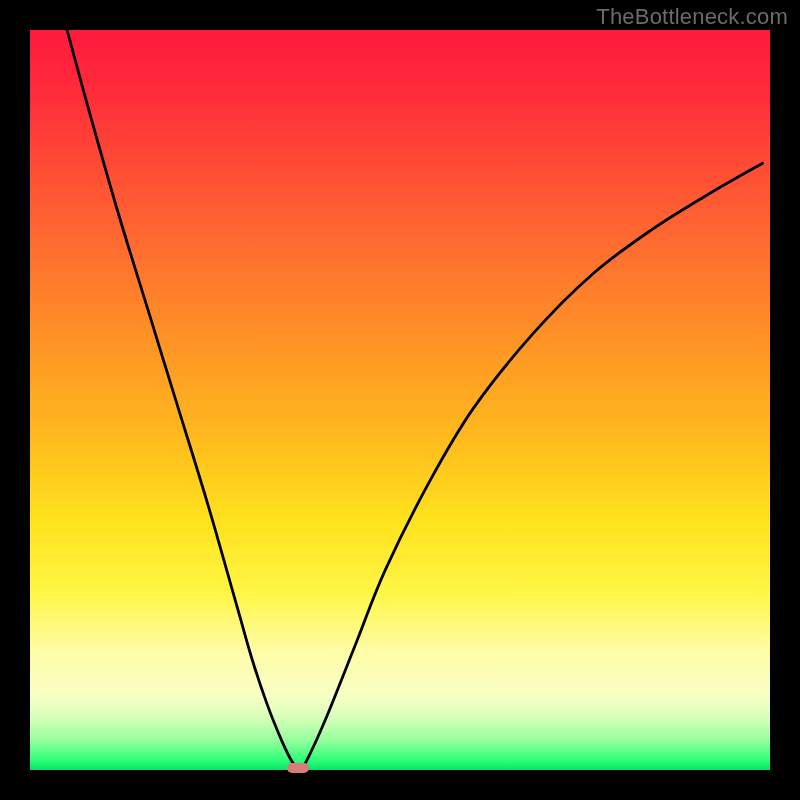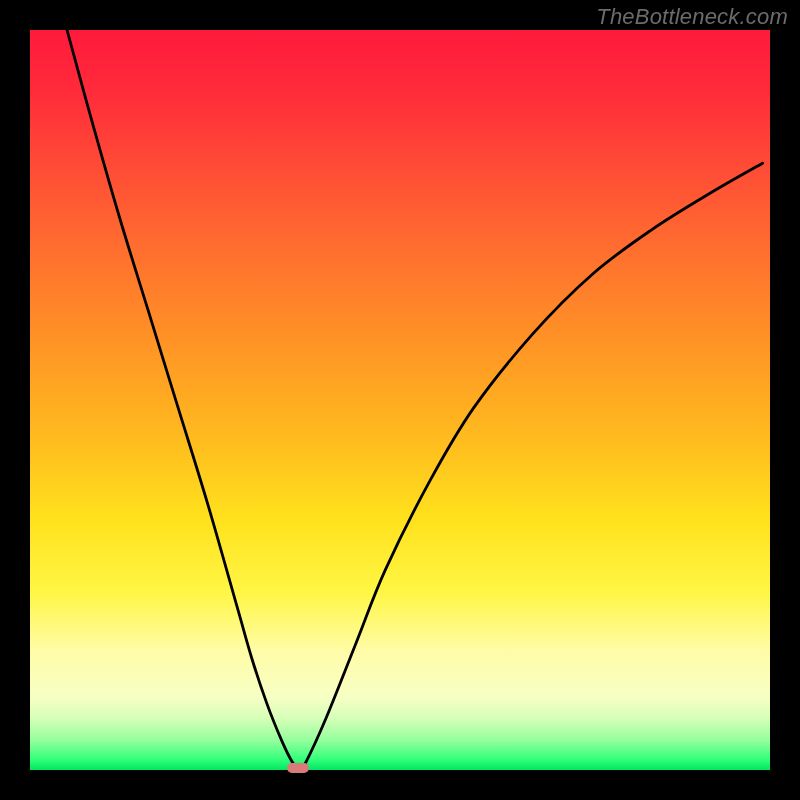--- a/index.html
+++ b/index.html
@@ -52,21 +52,20 @@
     height: 740px;
   }
   .watermark {
     position: absolute;
     top: 4px;
     right: 12px;
     color: #6b6b6b;
     font-size: 22px;
     letter-spacing: 0.2px;
     user-select: none;
-    font-style: italic;
   }
   .min-marker {
     position: absolute;
     width: 22px;
     height: 10px;
     border-radius: 5px;
     background: #d97b7b;
   }
 </style>
 </head>

